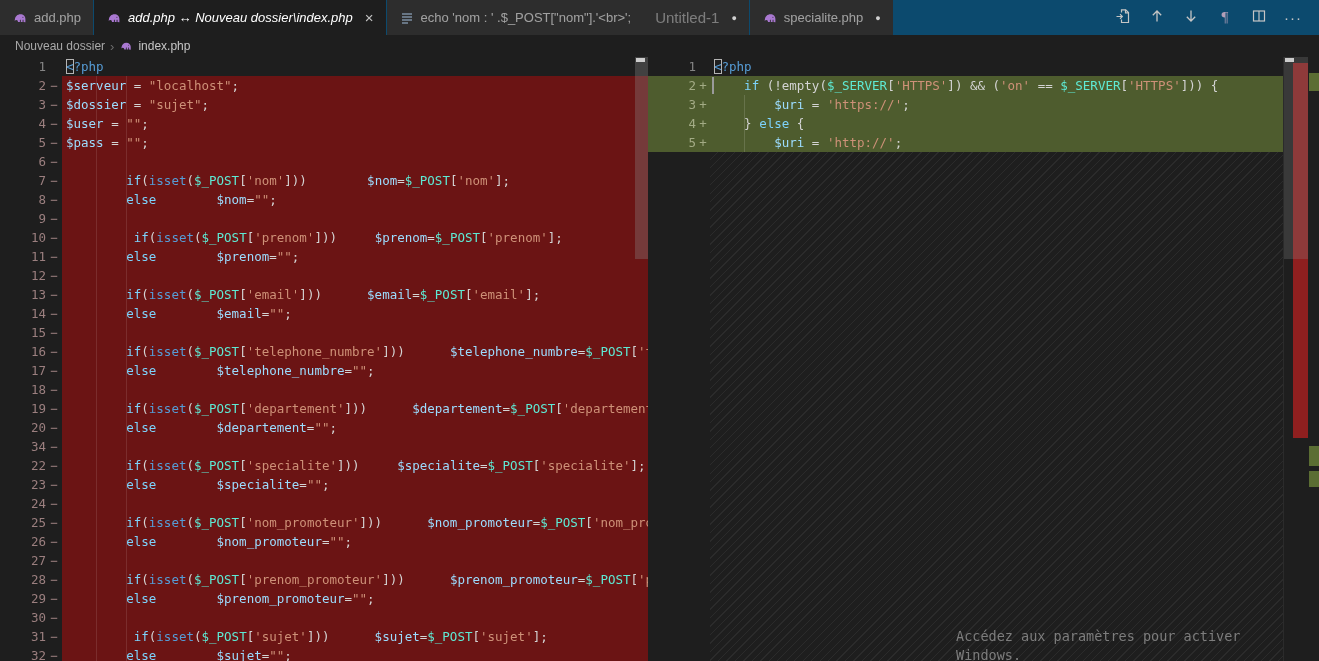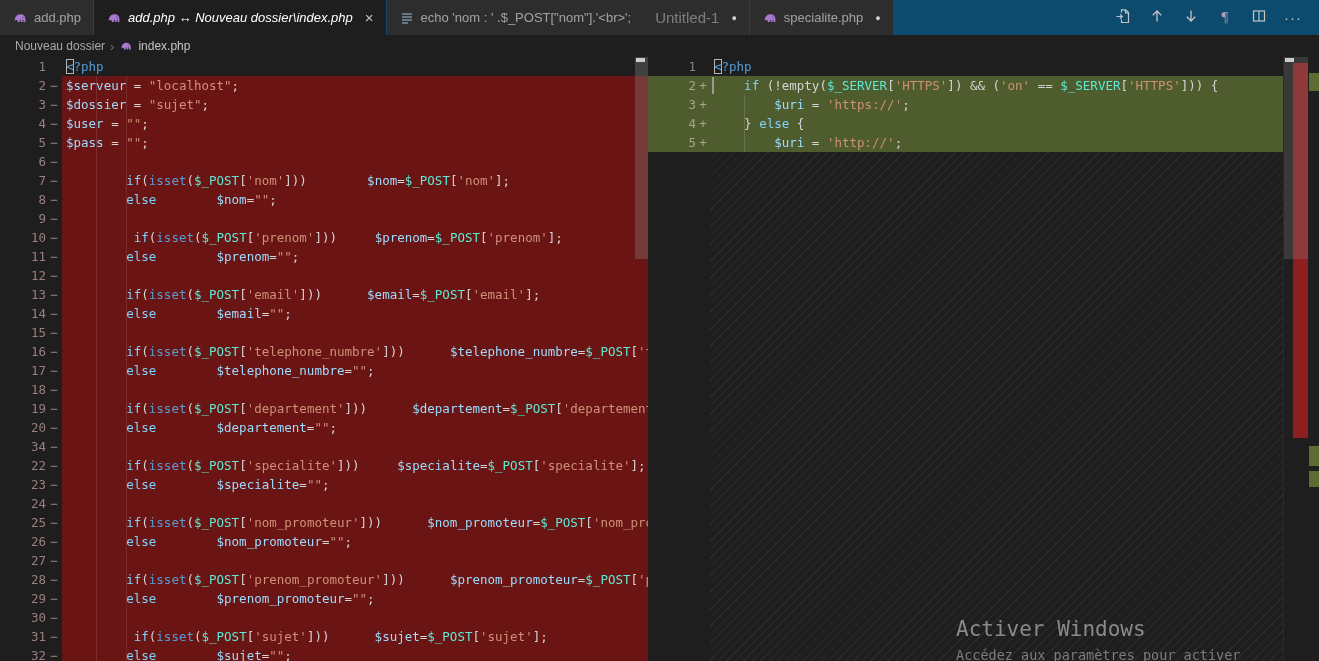--- a/index.html
+++ b/index.html
@@ -222,21 +222,20 @@
 
     <div class="pane right">
         <div class="row same"><span class="ln">1</span><span class="sign"></span><span class="code"><span class="t-f t-cur">&lt;</span><span class="t-f">?php</span></span></div>
         <div class="row add has-caret"><span class="ln">2</span><span class="sign">+</span><span class="code"><span class="t-p">    </span><span class="t-k">if</span><span class="t-p"> (!</span><span class="t-p">empty</span><span class="t-p">(</span><span class="t-g">$_SERVER</span><span class="t-p">[</span><span class="t-s">'HTTPS'</span><span class="t-p">]) &amp;&amp; (</span><span class="t-s">'on'</span><span class="t-p"> == </span><span class="t-g">$_SERVER</span><span class="t-p">[</span><span class="t-s">'HTTPS'</span><span class="t-p">])) {</span></span></div>
         <div class="row add"><span class="ln">3</span><span class="sign">+</span><span class="code"><span class="t-p">        </span><span class="t-v">$uri</span><span class="t-p"> = </span><span class="t-s">'https://'</span><span class="t-p">;</span></span></div>
         <div class="row add"><span class="ln">4</span><span class="sign">+</span><span class="code"><span class="t-p">    </span><span class="t-p">} </span><span class="t-k">else</span><span class="t-p"> {</span></span></div>
         <div class="row add"><span class="ln">5</span><span class="sign">+</span><span class="code"><span class="t-p">        </span><span class="t-v">$uri</span><span class="t-p"> = </span><span class="t-s">'http://'</span><span class="t-p">;</span></span></div>
       <div class="hatch"></div>
       <div class="indent-guide guide-c"></div>
       <div class="watermark">
-        <div class="wm-title">Activer Windows</div>
         <div class="wm-sub">Accédez aux paramètres pour activer Windows.</div>
       </div>
     </div>
 
     <div class="overview-ruler">
       <div class="ruler-del"></div>
       <div class="ruler-add m1"></div>
       <div class="ruler-add m2"></div>
       <div class="ruler-add m3"></div>
       <div class="ruler-slider">

